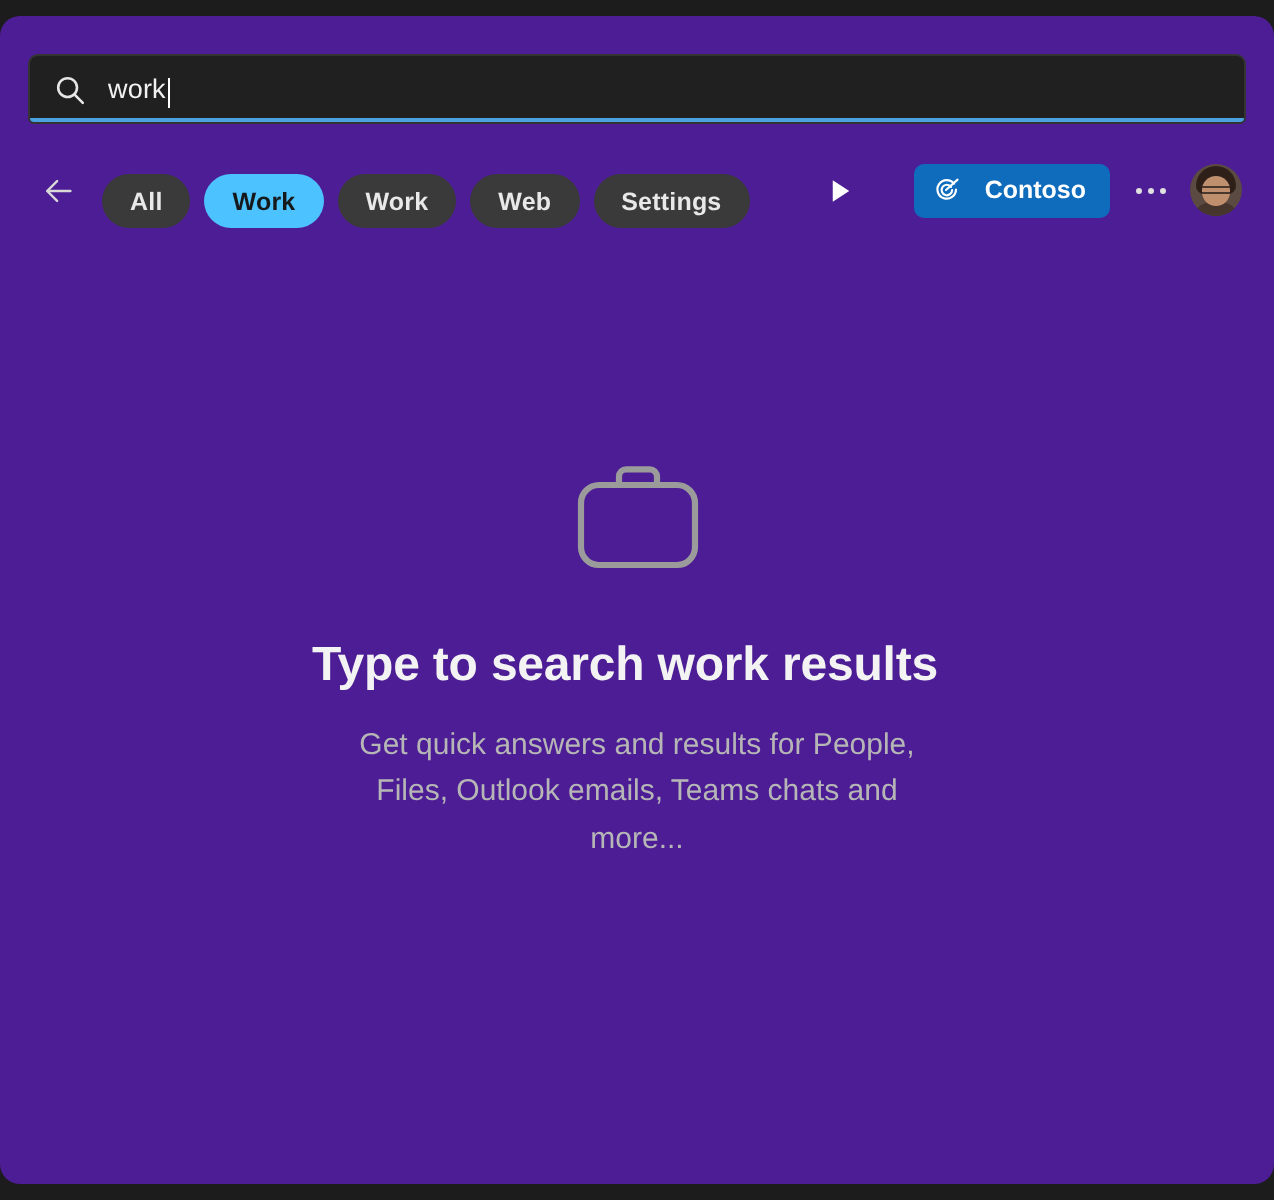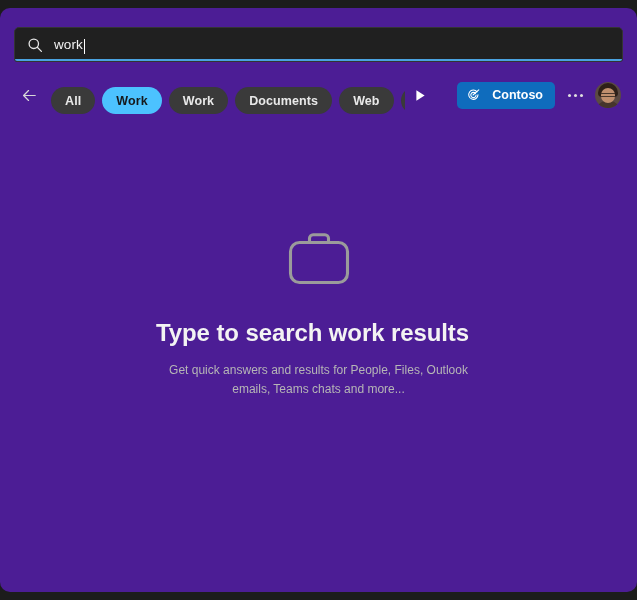--- a/index.html
+++ b/index.html
@@ -250,21 +250,21 @@
   }
   #briefcase-icon svg { display: block; }
   #empty-title {
     font-size: 24px;
     font-weight: 700;
     color: #f3f3f3;
     letter-spacing: -0.1px;
     margin: 0 12px 14px 0;
   }
   #empty-subtitle {
-    font-size: 12px;
+    font-size: 15px;
     color: #b6b6b6;
     line-height: 1.55;
     width: 300px;
     margin: 0 auto;
   }
 </style>
 </head>
 <body>
 
 <div id="search-window">
@@ -291,21 +291,20 @@
           <polyline points="9,4.8 3.8,10 9,15.2"></polyline>
         </svg>
       </span>
     </div>
 
     <div id="chips-viewport">
       <div id="chips-scroller">
         <div class="chip">All</div>
         <div class="chip selected">Work</div>
         <div class="chip">Work</div>
-        <div class="chip">Documents</div>
         <div class="chip">Web</div>
         <div class="chip">Settings</div>
 
       </div>
     </div>
 
     <div id="scroll-forward-button">
       <span>
         <svg viewBox="0 0 12 14" width="11" height="13">
           <polygon points="1.5,1.2 10.5,7 1.5,12.8" fill="currentColor"></polygon>

